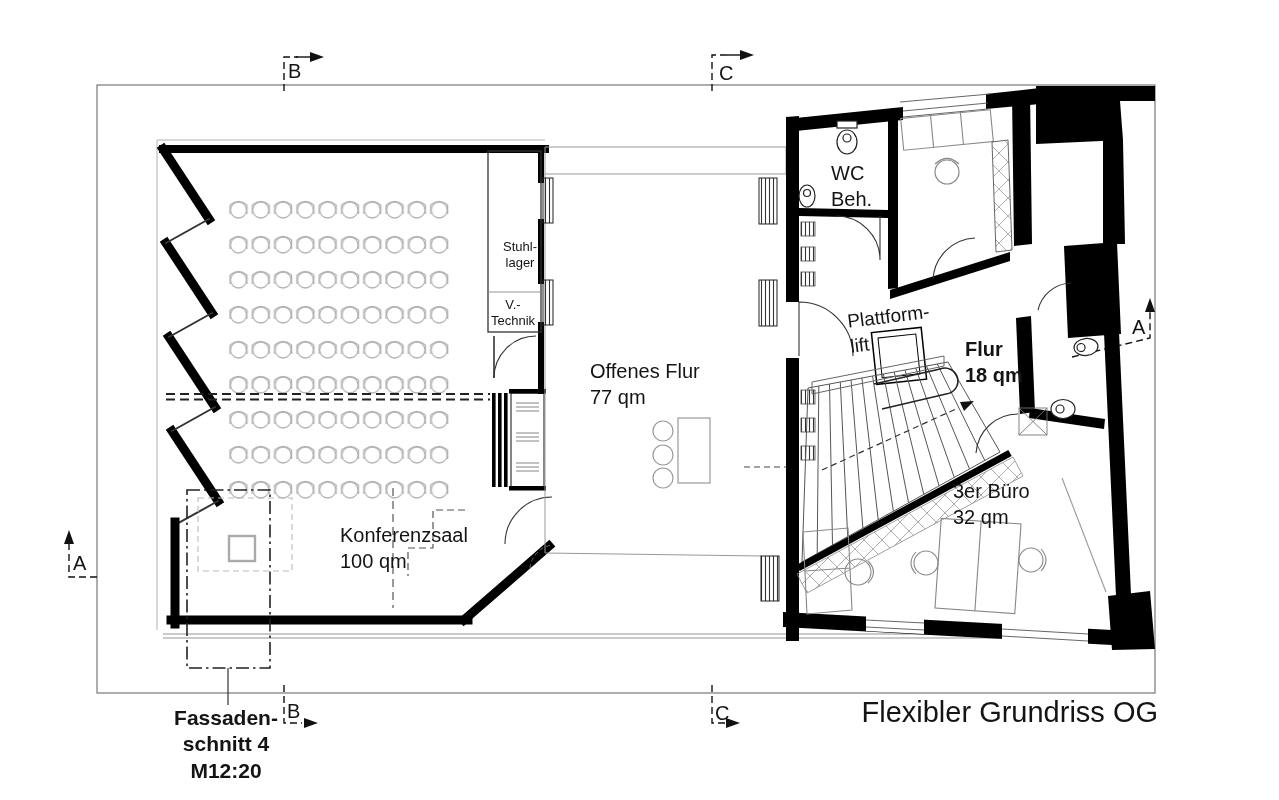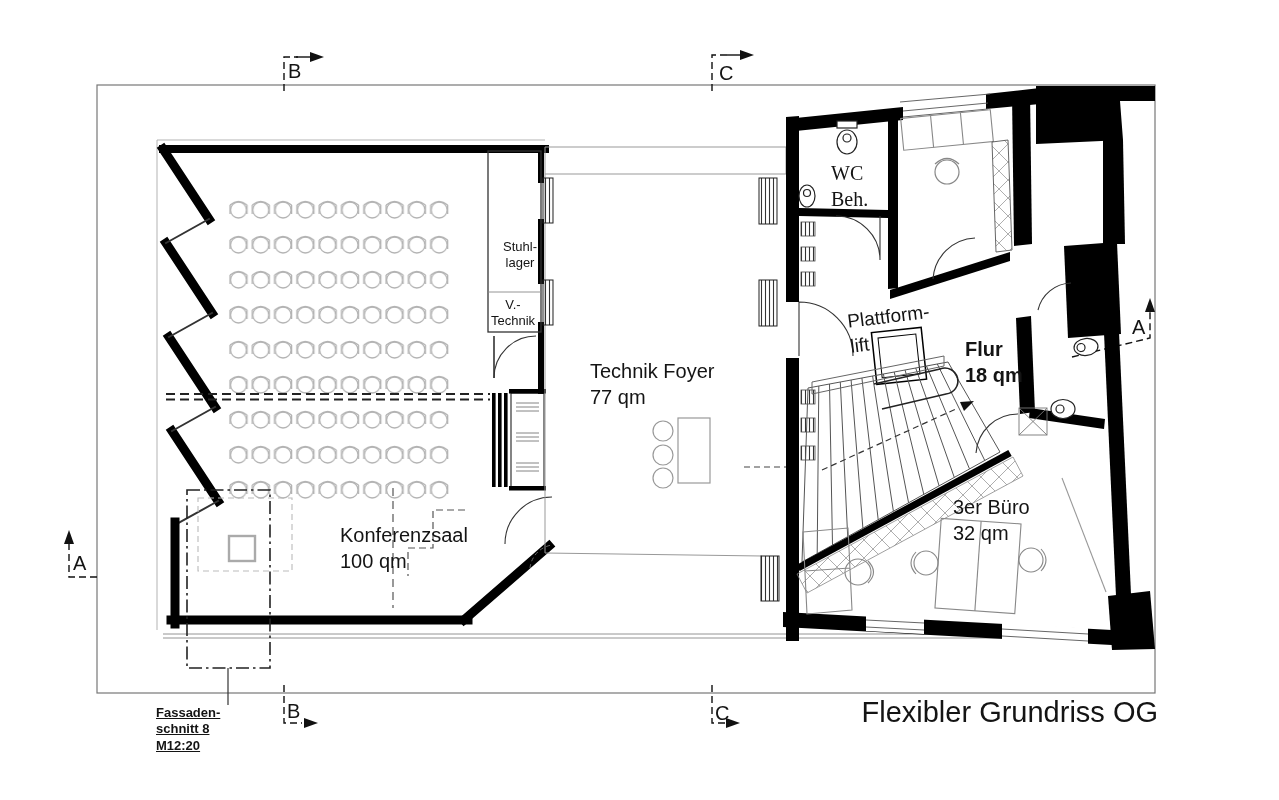--- a/index.html
+++ b/index.html
@@ -5,21 +5,21 @@
   html,body{margin:0;padding:0;background:#fff;}
   #plan{position:relative;width:1279px;height:800px;background:#fff;overflow:hidden;
         font-family:"Liberation Sans",sans-serif;color:#111;}
   svg{position:absolute;left:0;top:0;}
   .lbl{position:absolute;white-space:nowrap;color:#141414;line-height:1.3;}
   .lbl.center{text-align:center;}
   .room{font-size:20px;}
   .small{font-size:13px;line-height:1.22;}
   .marker{font-size:20px;}
   .title{font-size:29px;text-align:center;line-height:1.12;}
-  .fassade{font-size:13px;font-weight:bold;line-height:1.25;text-decoration:underline;}
+  .fassade{font-size:21px;font-weight:bold;text-align:center;line-height:1.25;}
 </style>
 </head>
 <body>
 
 <div id="plan">
 
 <svg width="1279" height="800" viewBox="0 0 1279 800">
   <defs>
     <pattern id="vstr" width="4" height="6" patternUnits="userSpaceOnUse">
       <path d="M1.5,0 V6" stroke="#333" stroke-width="1.1"></path>
@@ -245,65 +245,65 @@
     <path d="M799,302 A54,54 0 0 1 853,356 M799,302 V356" stroke="#333"></path>
   </g>
 </svg>
 
 <div class="lbl room" style="left:304px;top:522px;margin-left:36px;">
   <div>Konferenzsaal</div>
       <div>100 qm</div>
 </div>
 
 <div class="lbl room" style="left:590px;top:358px;">
-  <div>Technik Foyer</div>
+  <div>Offenes Flur</div>
       <div>77 qm</div>
 </div>
 
 <div class="lbl small center" style="left:488px;top:239px;width:64px;">
   <div>Stuhl-</div>
       <div>lager</div>
 </div>
 
 <div class="lbl small center" style="left:483px;top:297px;width:60px;">
   <div>V.-</div>
       <div>Technik</div>
 </div>
 
-<div class="lbl room" style="left:831px;top:160px;font-family:Liberation Serif, serif;">
+<div class="lbl room" style="left:831px;top:160px;">
   <div>WC</div>
       <div>Beh.</div>
 </div>
 
 
 <div class="lbl" style="left:846px;top:310px;font-size:19px;transform:rotate(-7deg);transform-origin:left top;">
   <div>Plattform-</div>
       <div>lift</div>
 </div>
 
 <div class="lbl room" style="left:965px;top:336px;font-weight:bold;">
   <div>Flur</div>
       <div>18 qm</div>
 </div>
 
-<div class="lbl room" style="left:953px;top:494px;">
+<div class="lbl room" style="left:953px;top:478px;">
   <div>3er Büro</div>
       <div>32 qm</div>
 </div>
 
 <div class="lbl marker" style="left:288px;top:58px;">B</div>
 <div class="lbl marker" style="left:719px;top:60px;">C</div>
 <div class="lbl marker" style="left:287px;top:698px;">B</div>
 <div class="lbl marker" style="left:715px;top:700px;">C</div>
 <div class="lbl marker" style="left:73px;top:550px;">A</div>
 <div class="lbl marker" style="left:1132px;top:314px;">A</div>
 
 <div class="lbl title" style="right:121px;top:696px;">
   <div>Flexibler Grundriss OG</div>
 </div>
 
 <div class="lbl fassade" style="left:156px;top:705px;width:140px;">
   <div>Fassaden-</div>
-  <div>schnitt 8</div>
+  <div>schnitt 4</div>
   <div>M12:20</div>
 </div>
 
 </div>
 
 </body></html>

